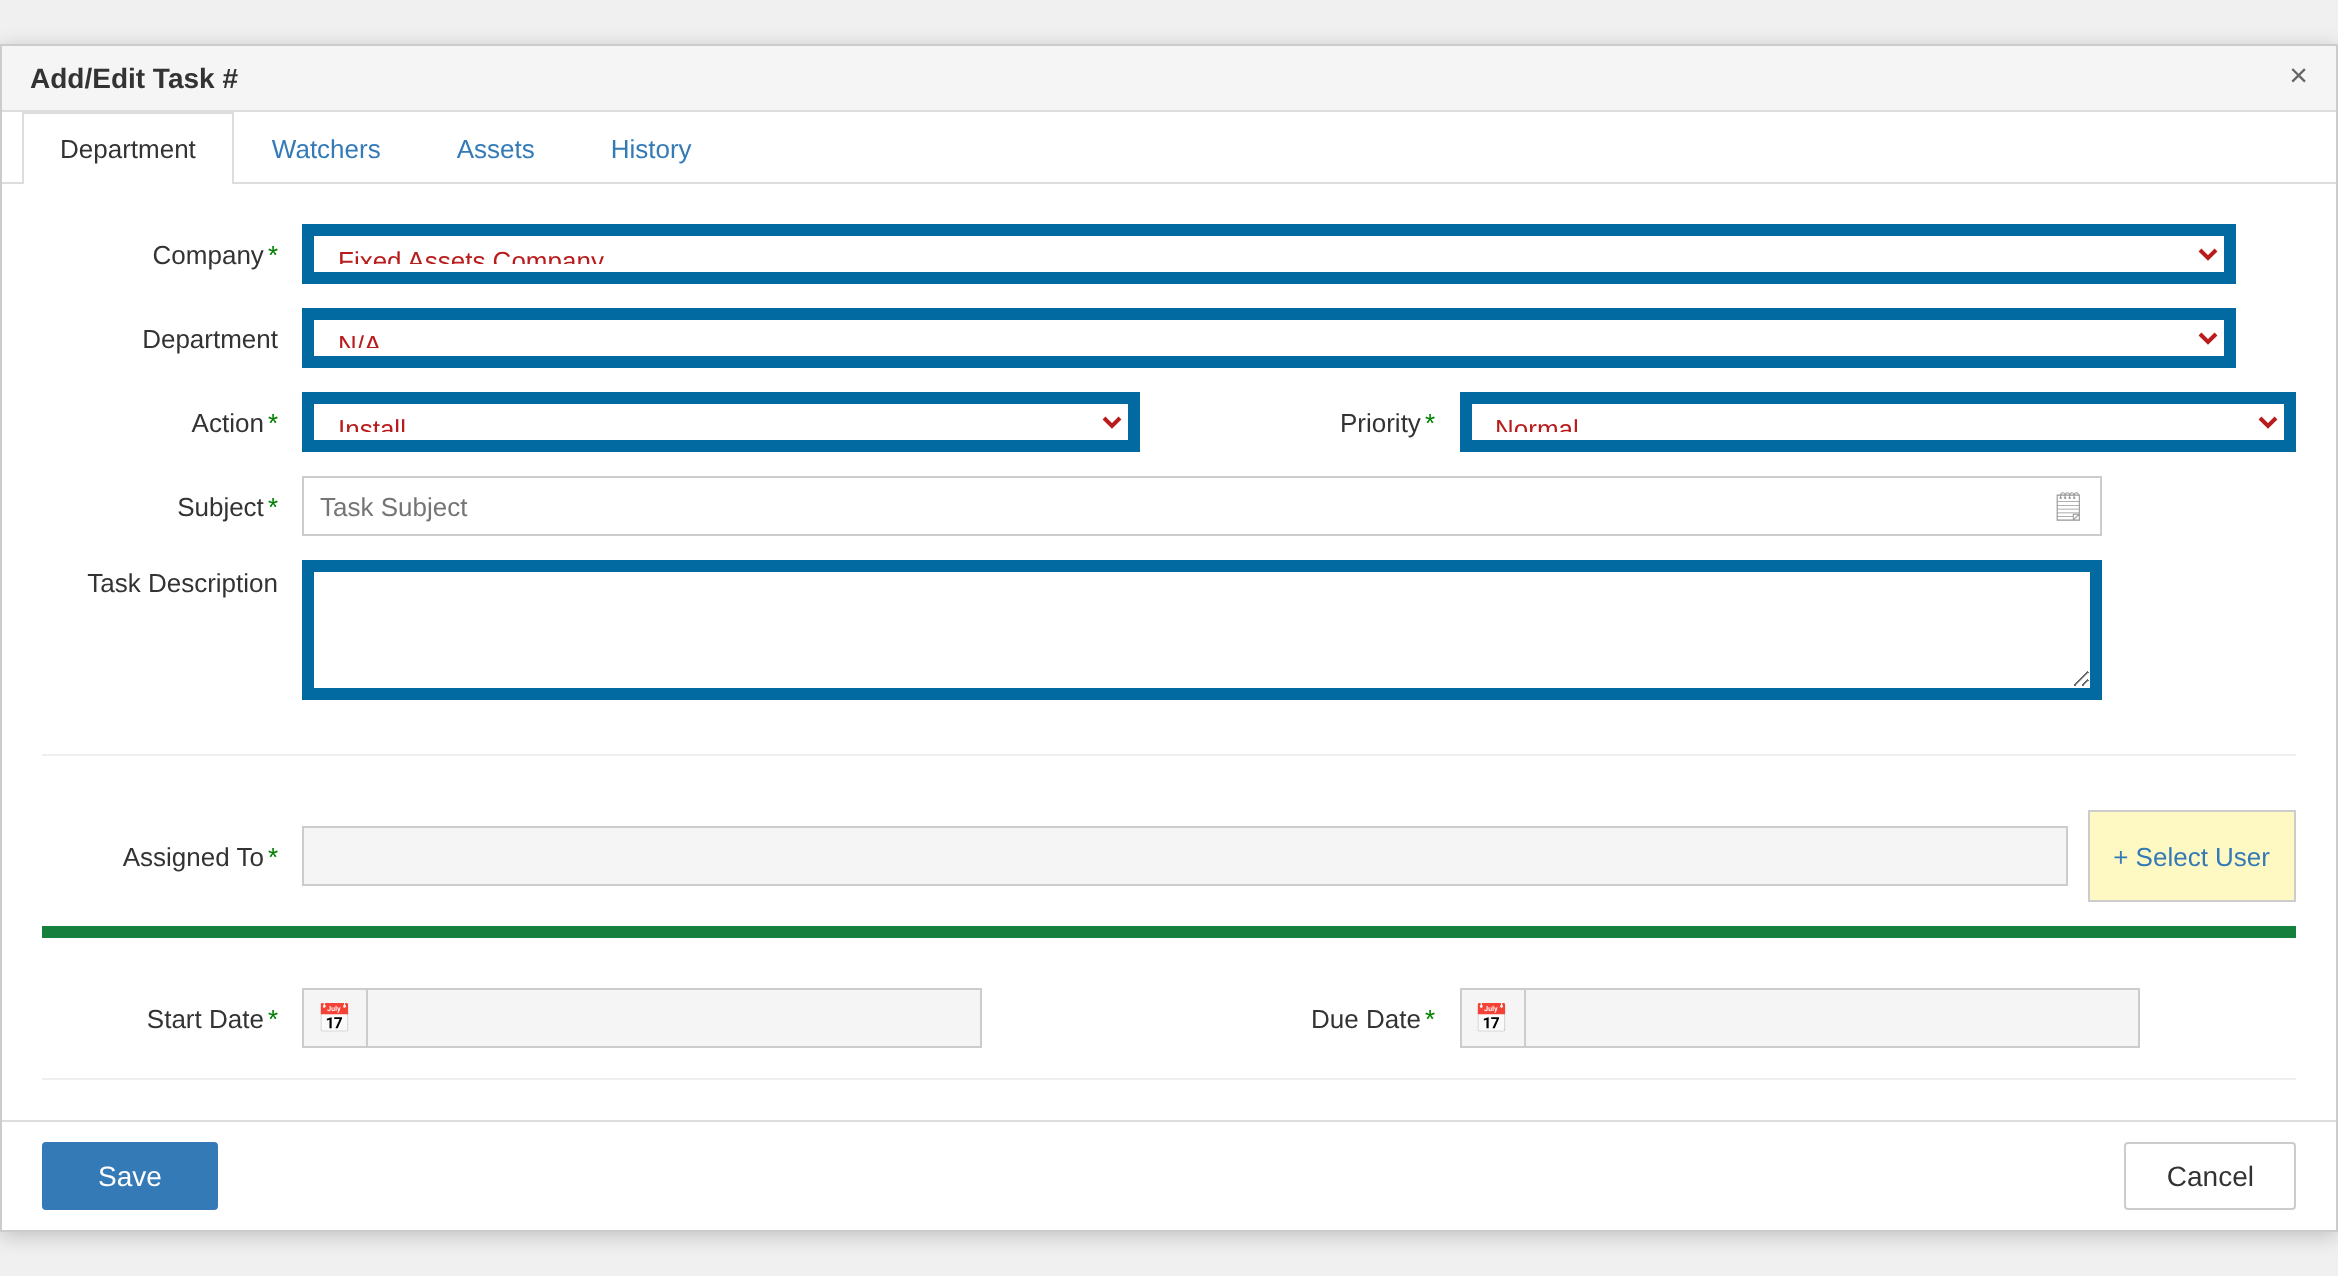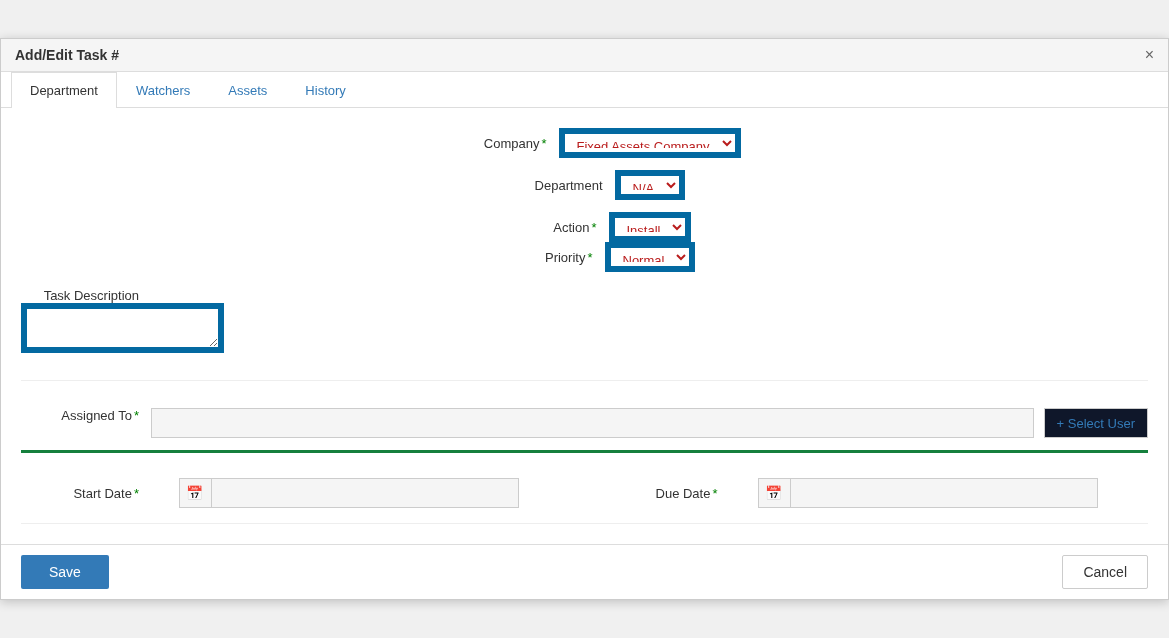--- a/index.html
+++ b/index.html
@@ -65,21 +65,20 @@
     }
     .form-section {
       padding-bottom: 15px;
       border-bottom: 1px solid #eee;
       margin-bottom: 15px;
     }
     .form-row {
       display: flex;
       align-items: center;
       margin-bottom: 12px;
-      flex-direction: column;
     }
     .form-col {
       display: flex;
       align-items: center;
       flex: 1;
     }
     .form-label {
       width: 130px;
       text-align: right;
       padding-right: 12px;
@@ -123,62 +122,61 @@
     .subject-icon {
       position: absolute;
       right: 8px;
       top: 50%;
       transform: translateY(-50%);
       color: #999;
       font-size: 14px;
     }
     .assigned-section {
       display: flex;
-      align-items: flex-start;
+      align-items: center;
       padding: 12px 0;
-      border-bottom: 3px solid #15803d;
+      border-bottom: 6px solid #15803d;
       margin-bottom: 15px;
     }
     .assigned-label {
       width: 130px;
       text-align: right;
       padding-right: 12px;
       color: #333;
       font-size: 13px;
     }
     .assigned-input {
       flex: 1;
       height: 30px;
       border: 1px solid #ccc;
       padding: 4px 8px;
       font-size: 13px;
       background: #f5f5f5;
     }
     .select-user-btn {
       margin-left: 10px;
-      height: 30px;
+      height: 46px;
       padding: 0 12px;
-      background: #0f172a;
+      background: #fef9c3;
       border: 1px solid #ccc;
       color: #337ab7;
       font-size: 13px;
       cursor: pointer;
       white-space: nowrap;
     }
     .date-section {
       display: flex;
       align-items: center;
       padding: 10px 0 15px 0;
       border-bottom: 1px solid #eee;
     }
     .date-col {
       display: flex;
       align-items: center;
       flex: 1;
-      gap: 28px;
     }
     .date-label {
       width: 130px;
       text-align: right;
       padding-right: 12px;
       color: #333;
       font-size: 13px;
     }
     .date-input-wrapper {
       display: flex;
@@ -302,20 +300,31 @@
         <div class="form-col">
           <label class="form-label">
             <span>Priority</span><span class="required-star">*</span>
           </label>
           <select class="form-control">
             <option>Normal</option>
           </select>
         </div>
       </div>
 
+      <div class="form-row">
+        <div class="form-col" style="flex:1;">
+          <label class="form-label">
+            <span>Subject</span><span class="required-star">*</span>
+          </label>
+          <div class="subject-wrapper" style="flex:1; max-width:900px;">
+            <input type="text" class="subject-input" placeholder="Task Subject" style="">
+            <span class="subject-icon">🗒</span>
+          </div>
+        </div>
+      </div>
 
       <div class="form-row" style="align-items:flex-start;">
         <label class="form-label" style="margin-top:4px;">Task Description</label>
         <textarea class="form-control" style="flex: 1 1 0%; max-width: 900px;"></textarea>
       </div>
     </div>
 
     <div class="assigned-section">
       <label class="assigned-label">
         <span>Assigned To</span><span class="required-star">*</span>

